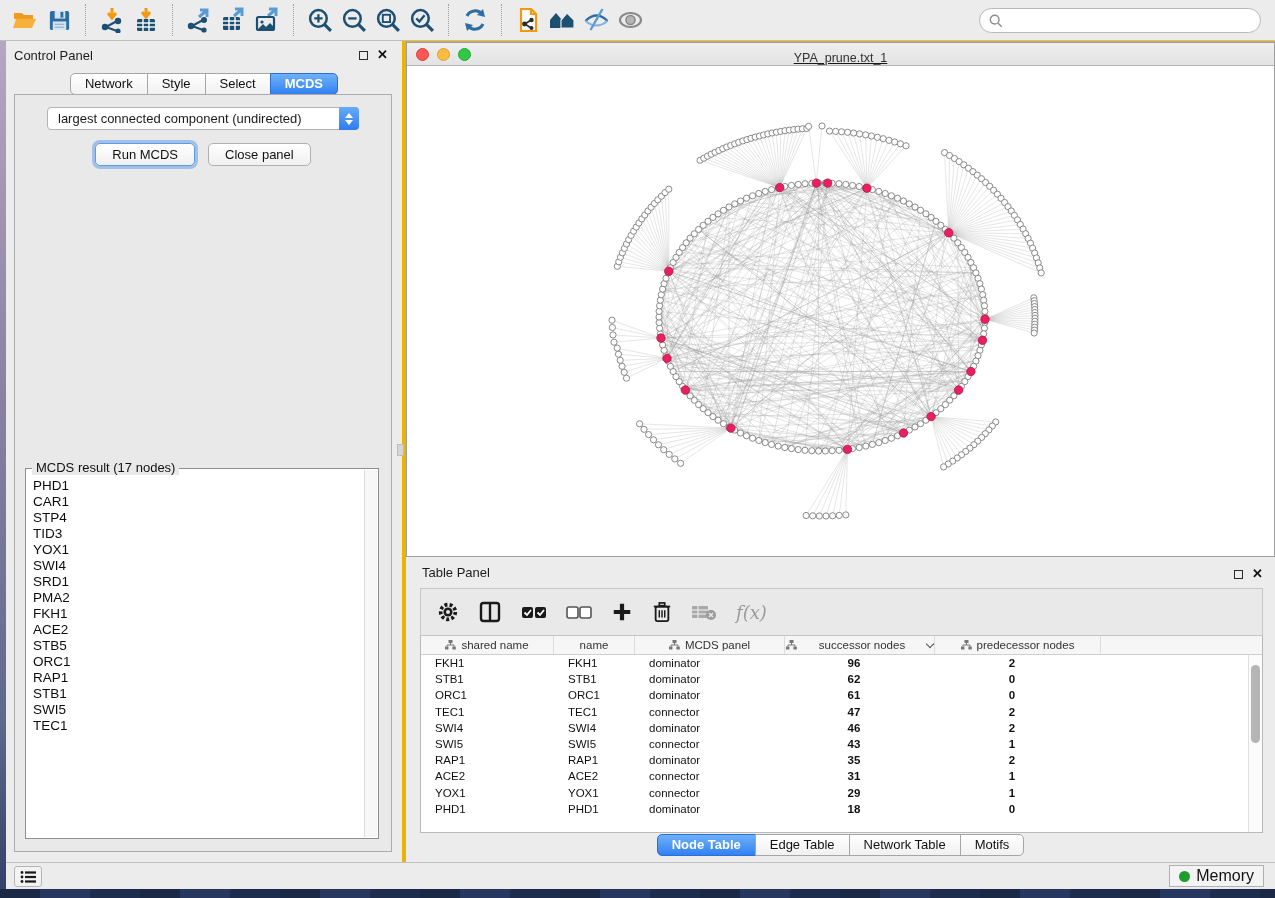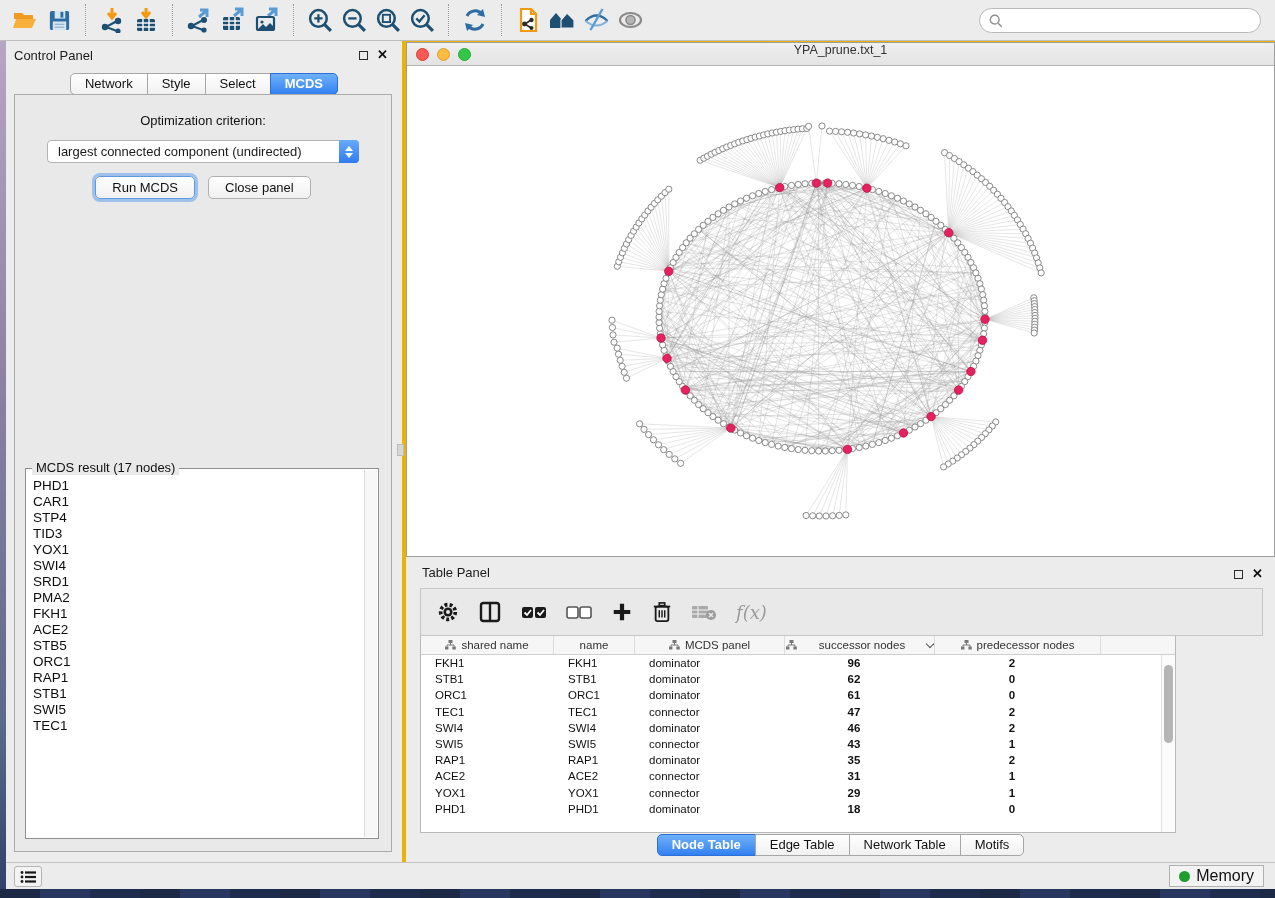--- a/index.html
+++ b/index.html
@@ -49,37 +49,37 @@
   .pushbtn.focused{border-color:#5d9ae0;box-shadow:0 0 0 3px rgba(110,165,235,.6);}
   .groupbox{position:absolute;left:10px;top:373px;width:354px;height:371px;background:#fff;
             border:1px solid #8f8f8f;}
   .groupbox .legend{position:absolute;left:6px;top:-9px;background:#e9e9e9;padding:0 4px;font-size:13px;color:#111;}
   .mcds-list{position:absolute;left:1px;top:3px;right:15px;bottom:1px;overflow:hidden;padding:6px 0 0 6px;}
   .mcds-list .item{font-size:13.5px;line-height:16px;color:#0d0d0d;}
   .vtrack{position:absolute;right:1px;top:1px;bottom:1px;width:13px;background:#f7f7f7;border-left:1px solid #dcdcdc;}
   
   .netframe{position:absolute;left:406px;top:42px;width:869px;height:515px;border:1px solid #9e9e9e;background:#fff;}
   .net-titlebar{height:23px;background:linear-gradient(#efefef,#e3e3e3);border-bottom:1px solid #b5b5b5;
-                position:relative;display:flex;align-items:flex-start;justify-content:center;}
+                position:relative;display:flex;align-items:flex-end;justify-content:center;text-decoration:underline;}
   .lights{position:absolute;left:9px;top:5px;display:flex;gap:8px;}
   .light{width:13px;height:13px;border-radius:50%;}
   .net-title{font-size:12.5px;color:#333;}
   .netcanvas{position:relative;width:867px;height:490px;background:#fff;overflow:hidden;}
   
   .vsplit-handle{position:absolute;left:397px;top:444px;width:7px;height:12px;background:#d6d6d6;border:1px solid #bdbdbd;}
   .hsplit-handle{position:absolute;left:834px;top:558px;width:12px;height:7px;background:#d6d6d6;border:1px solid #bdbdbd;}
   
   .tpanel{position:absolute;left:406px;top:557px;width:869px;height:305px;background:#ececec;}
   .tpanel .panel-title{left:16px;top:8px;}
   .tpanel .float-btn{right:32px;top:13px;} .tpanel .close-btn{right:12px;top:8px;}
   .ttool{position:absolute;left:14px;top:31px;width:843px;height:48px;background:#e9e9e9;
          border:1px solid #c6c6c6;display:flex;align-items:center;gap:19px;padding-left:16px;}
   .ttool .ticon{display:flex;align-items:center;justify-content:center;}
   .fx{font-family:"DejaVu Serif",serif;font-style:italic;font-size:18px;color:#9a9a9a;}
-  .tablewrap{position:absolute;left:14px;top:79px;width:756px;height:197px;background:#fff;
+  .tablewrap{position:absolute;left:14px;top:79px;width:843px;height:197px;background:#fff;
              border:1px solid #b9b9b9;border-top:none;overflow:hidden;}
   .thead{display:flex;height:19px;background:#f6f6f6;border-bottom:1px solid #cfcfcf;}
   .th{display:flex;align-items:center;justify-content:center;gap:5px;font-size:11.5px;color:#333;
       border-right:1px solid #dcdcdc;overflow:hidden;}
   .th .caret{width:6px;height:6px;border-right:1.5px solid #555;border-bottom:1.5px solid #555;
              transform:rotate(45deg);margin-top:-3px;}
   .trow{display:flex;height:16.2px;align-items:center;}
   .td{font-size:11.5px;color:#111;white-space:nowrap;overflow:hidden;}
   .td.txt{padding-left:14px;text-align:left;}
   .td.num{padding-right:12px;text-align:center;font-weight:bold;}
@@ -250,21 +250,20 @@
     <div class="panel-title">Control Panel</div>
     <div class="float-btn"></div>
     <div class="close-btn">✕</div>
     <div class="tabbar">
       <button class="seg">Network</button>
       <button class="seg">Style</button>
       <button class="seg">Select</button>
       <button class="seg active">MCDS</button>
     </div>
     <div class="cpanel-content">
-      <div class="opt-label">Optimization criterion:</div>
       <div class="combo">
         <span class="val">largest connected component (undirected)</span>
         <span class="stepper">
             <span class="tri-up"></span>
             <span class="tri-dn"></span>
           </span>
       </div>
       <div class="btnrow">
         <button class="pushbtn focused">Run MCDS</button>
         <button class="pushbtn">Close panel</button>

